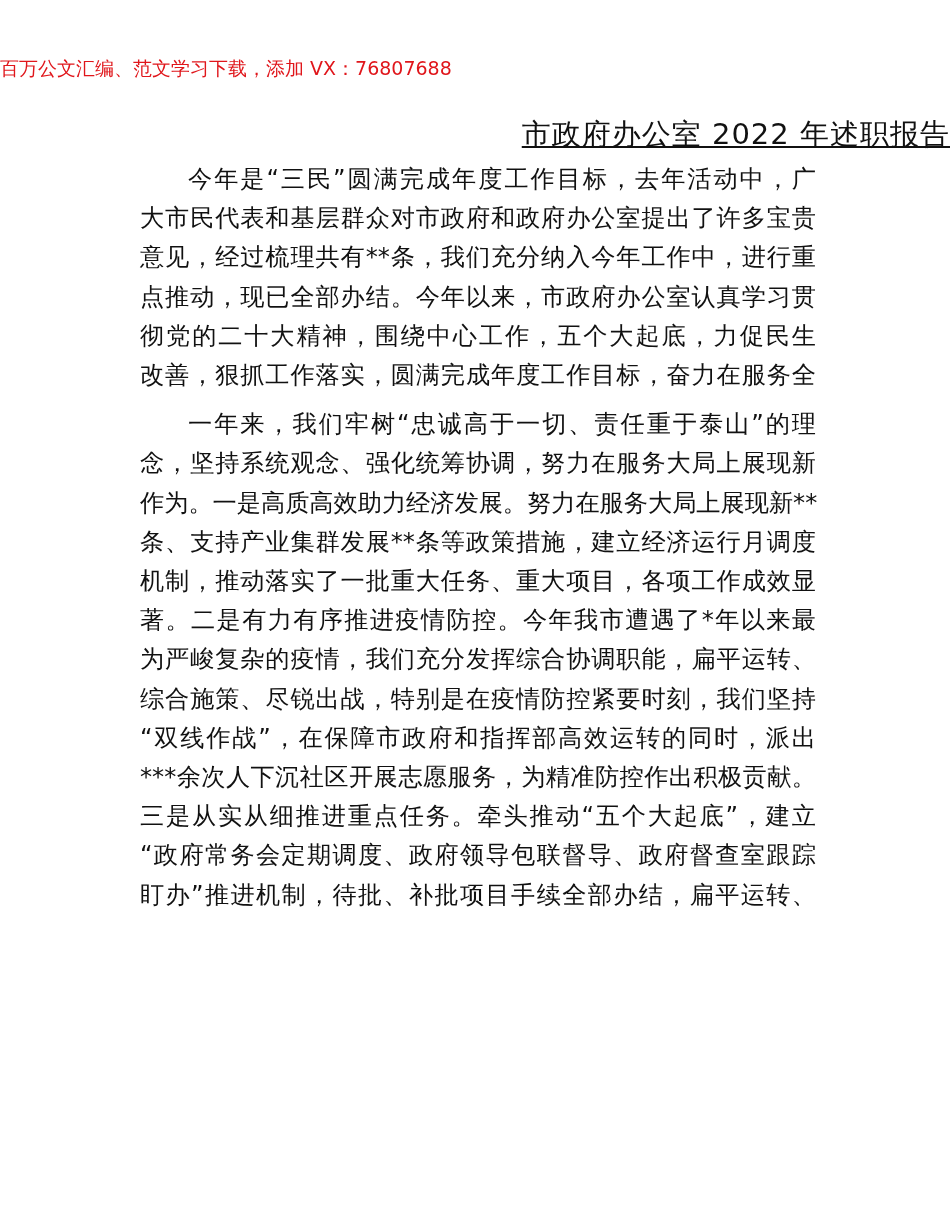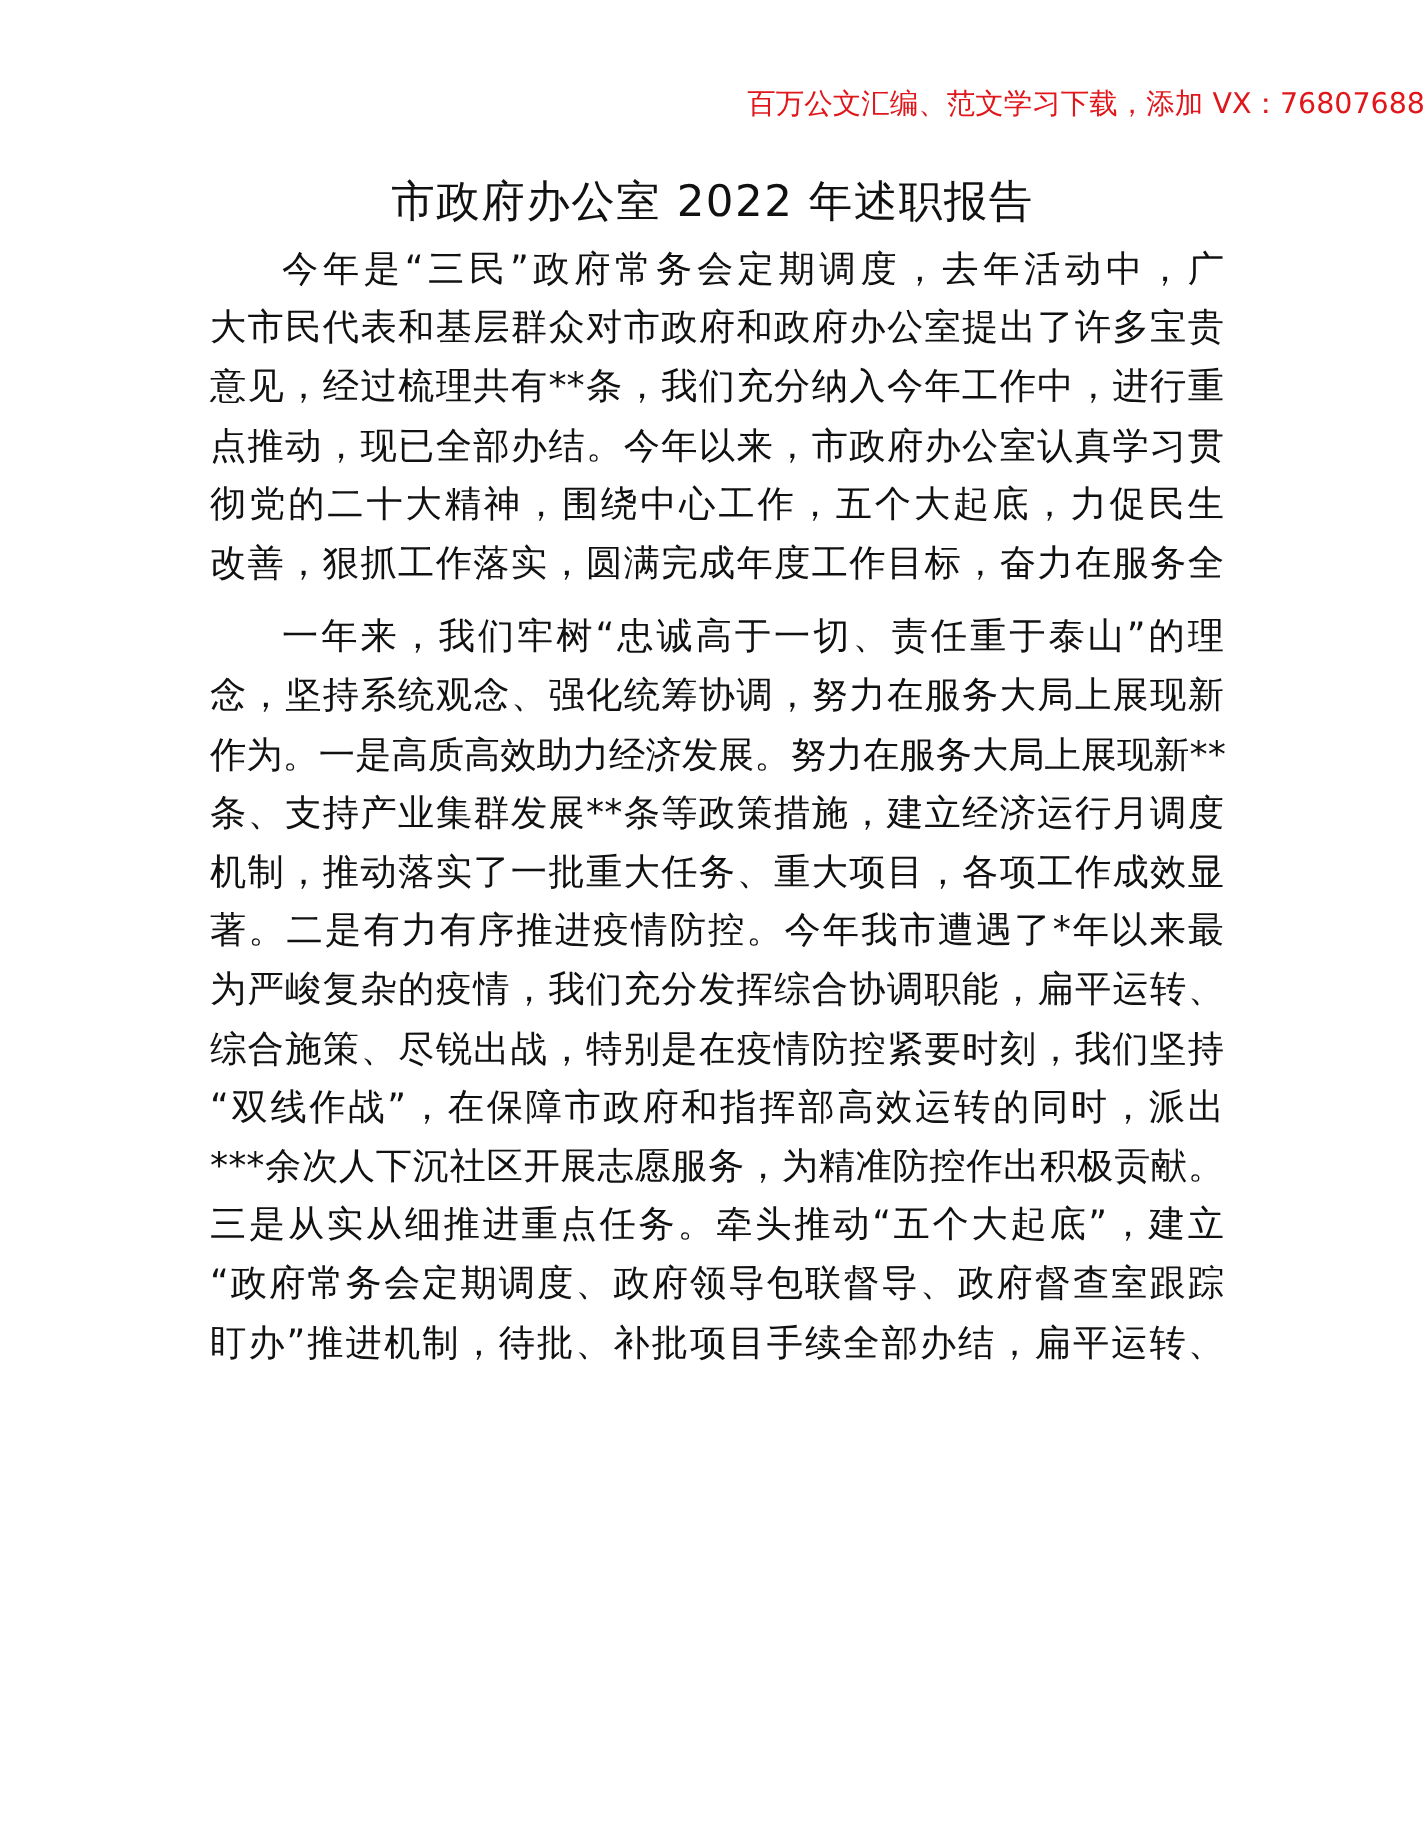--- a/index.html
+++ b/index.html
@@ -1,37 +1,37 @@
 <!DOCTYPE html>
 <html><head>
   <meta charset="utf-8">
   <style>
     html, body { margin: 0; padding: 0; background: #ffffff; }
     body { width: 950px; height: 1230px; position: relative; overflow: hidden;
       font-family: "DejaVu Sans", "Liberation Sans", sans-serif; color: #111111; }
-    .watermark { position: absolute; top: 56px; left: 0; width: 950px; text-align: right;
+    .watermark { position: absolute; top: 56px; left: 0; width: 950px; text-align: left;
       color: #e0161b; font-size: 19px; letter-spacing: 0px; }
-    .title { position: absolute; top: 115px; left: 0; width: 950px; text-align: center;
-      font-size: 29px; color: #111; letter-spacing: 1px; }
+    .title { position: absolute; top: 115px; left: 0; width: 950px; text-align: right;
+      font-size: 29px; color: #111; letter-spacing: 1px; text-decoration: underline; }
     .body { position: absolute; top: 160px; left: 140px; width: 676px; }
     .para { font-size: 24.2px; line-height: 39.2px; margin: 0 0 10px 0; text-indent: 48px;
       text-align: justify; letter-spacing: 0px; word-break: break-all; }
     .line { display: block; white-space: nowrap; text-align-last: justify; text-align: justify; text-indent: 0; }
     .line.last { text-align-last: left; }
     .line.first { padding-left: 48px; }
   </style>
 </head>
 <body>
 
 <div class="watermark">百万公文汇编、范文学习下载，添加 VX：76807688</div>
 <div class="title">市政府办公室 2022 年述职报告</div>
 
 <div class="body">
   <div class="para" style="text-indent:0">
-    <span class="line first">今年是“三民”政府常务会定期调度，去年活动中，广</span>
+    <span class="line first">今年是“三民”圆满完成年度工作目标，去年活动中，广</span>
     <span class="line">大市民代表和基层群众对市政府和政府办公室提出了许多宝贵</span>
     <span class="line">意见，经过梳理共有**条，我们充分纳入今年工作中，进行重</span>
     <span class="line">点推动，现已全部办结。今年以来，市政府办公室认真学习贯</span>
     <span class="line">彻党的二十大精神，围绕中心工作，五个大起底，力促民生</span>
     <span class="line">改善，狠抓工作落实，圆满完成年度工作目标，奋力在服务全</span>
   </div>
   <div class="para" style="text-indent:0">
     <span class="line first">一年来，我们牢树“忠诚高于一切、责任重于泰山”的理</span>
     <span class="line">念，坚持系统观念、强化统筹协调，努力在服务大局上展现新</span>
     <span class="line">作为。一是高质高效助力经济发展。努力在服务大局上展现新**</span>

